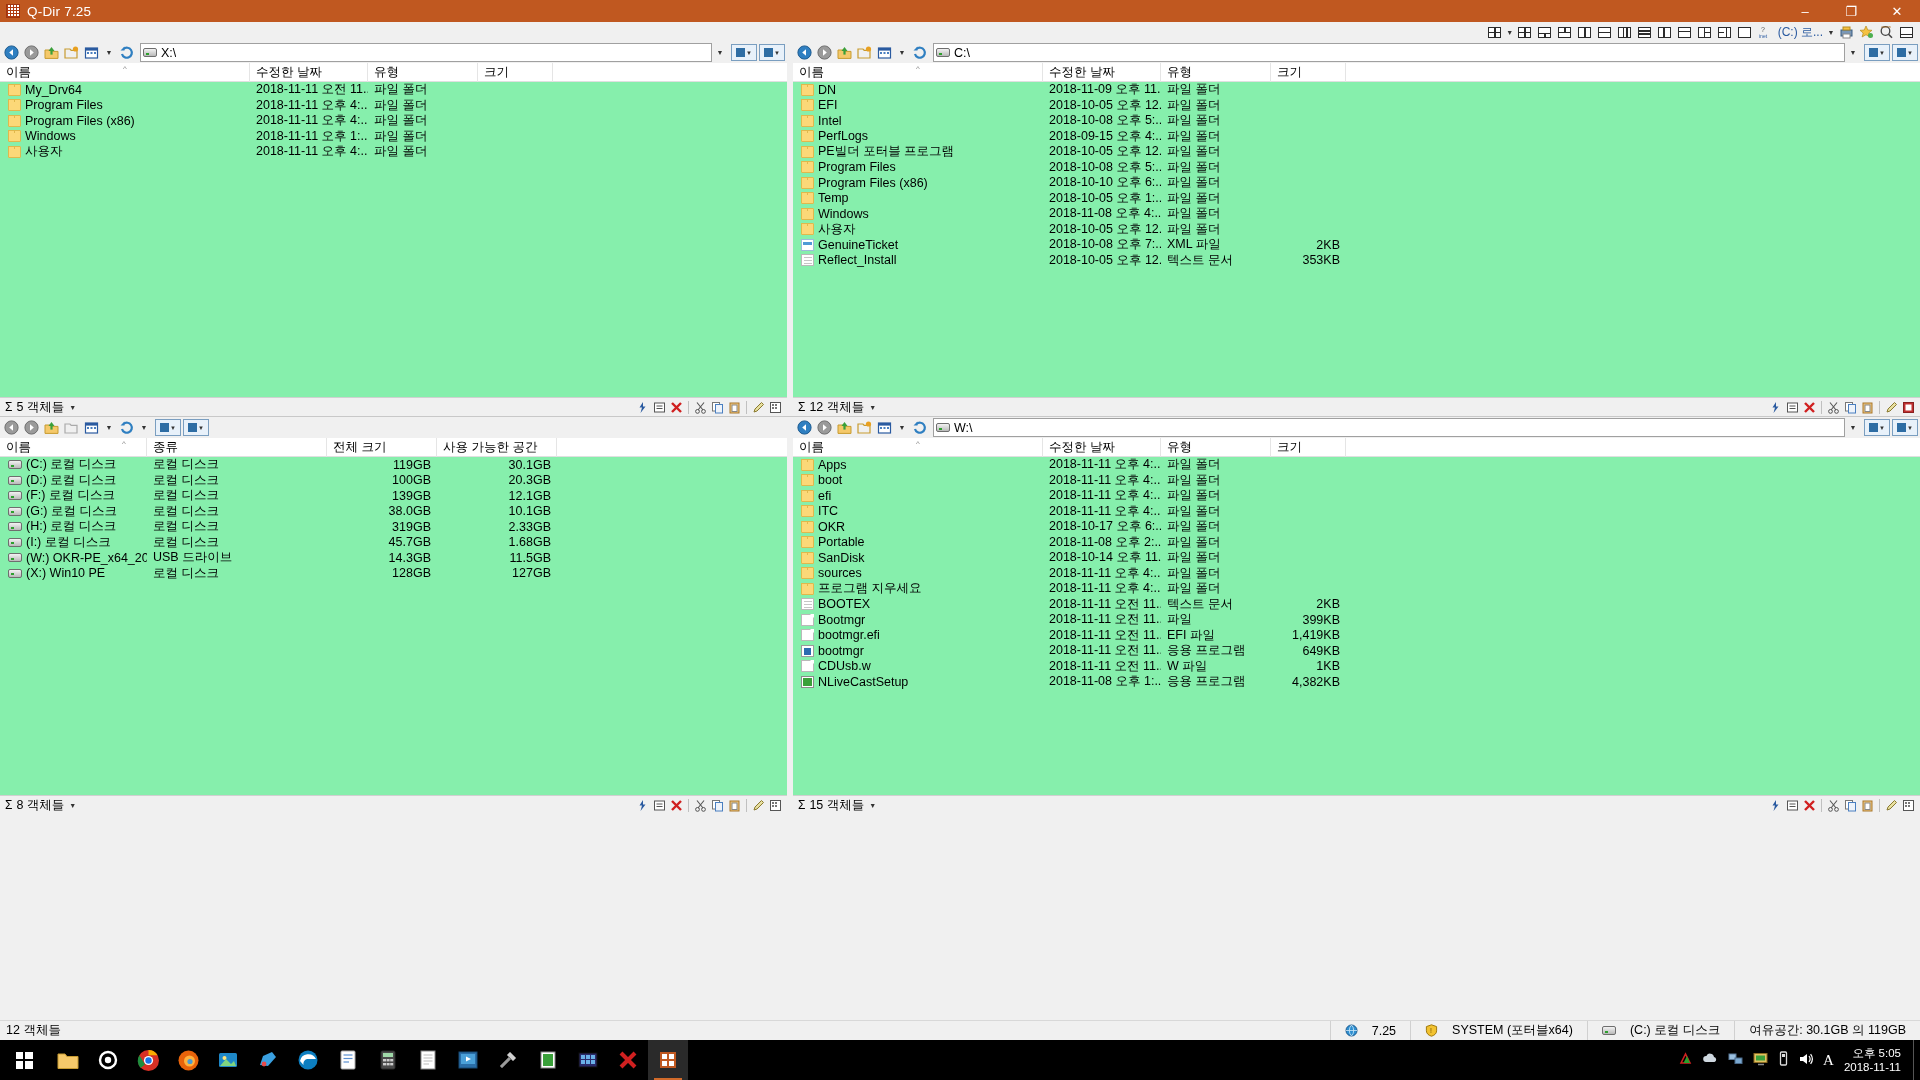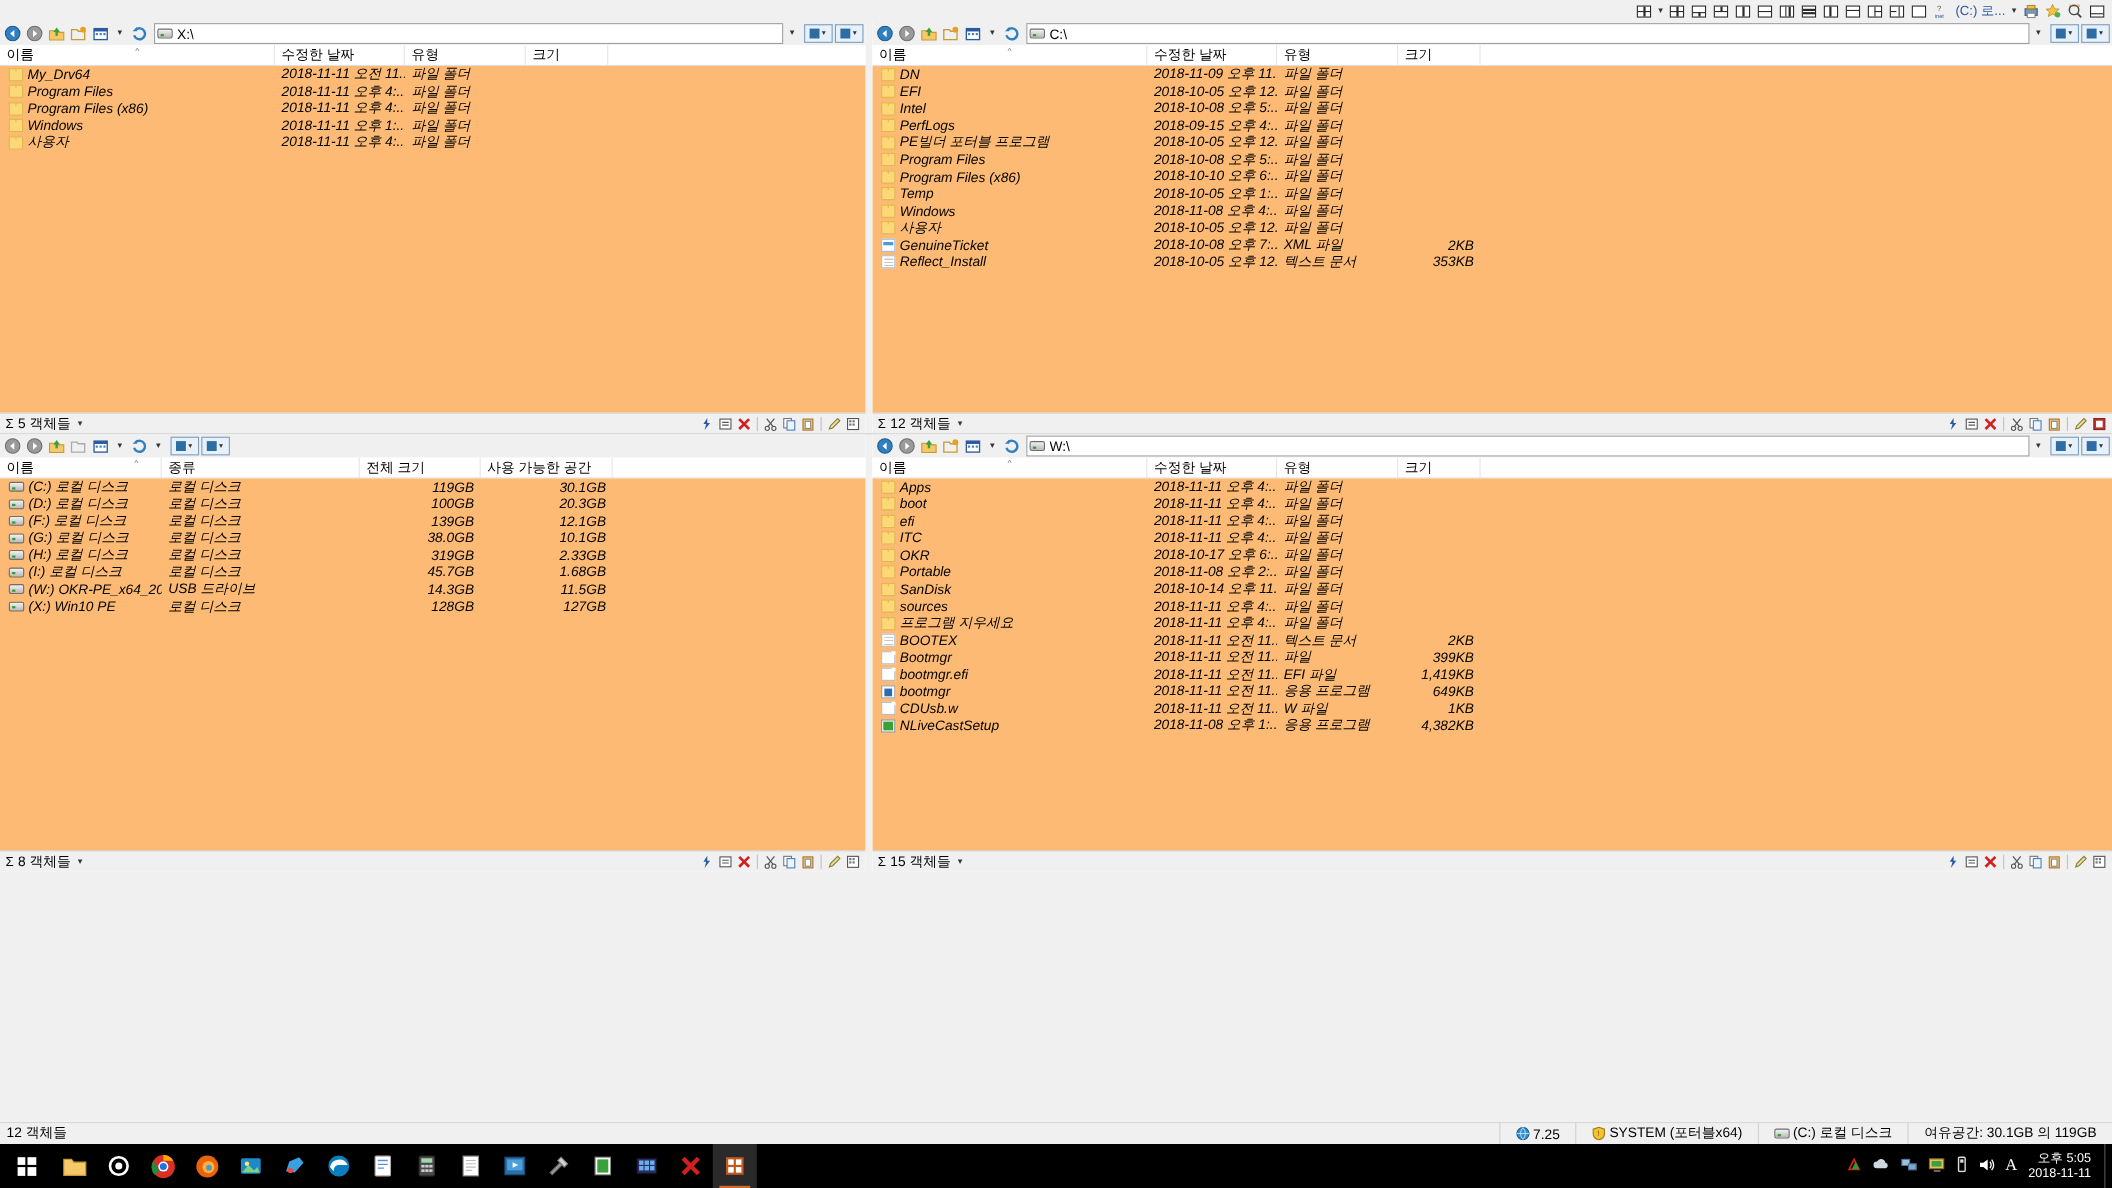--- a/index.html
+++ b/index.html
@@ -97,21 +97,21 @@
   
   .colhead {
     height:19px; flex:0 0 19px; background:#ffffff;
     display:flex; align-items:center; border-bottom:1px solid #e0e0e0;
     position:relative; font-size:12.5px; color:#000;
   }
   .colhead .ch { height:19px; line-height:19px; padding-left:6px; border-right:1px solid #e5e5e5; overflow:hidden; white-space:nowrap; }
   .sortmark { position:absolute; top:1px; font-size:8px; color:#888; }
 
   
-  .filelist { flex:1 1 auto; overflow:hidden; position:relative; background:#fdba74;font-style:italic; }
+  .filelist { flex:1 1 auto; overflow:hidden; position:relative; background:#86efac; }
   .frow { height:15.5px; display:flex; align-items:center; font-size:12.5px; color:#000; white-space:nowrap; }
   .cell { overflow:hidden; white-space:nowrap; padding-left:6px; }
   .cell.name { display:flex; align-items:center; gap:4px; padding-left:8px; }
   .cell.right { text-align:right; padding-right:6px; padding-left:0; }
 
   
   .ico { width:13px; height:12px; flex:0 0 13px; position:relative; }
   .ico.folder { background:#fcd878; border:1px solid #e0b84c; border-radius:0 1px 1px 1px; }
   .ico.folder:after { content:""; position:absolute; left:-1px; top:-1px; width:5px; height:2px; background:#fcd878; border:1px solid #e0b84c; border-bottom:none; }
   .ico.file { background:#ffffff; border:1px solid #b9b9b9; }
@@ -144,21 +144,21 @@
   .sep { width:1px; height:13px; background:#c0c0c0; margin:0 3px; }
 
   
   .appstatus {
     height:20px; flex:0 0 20px; background:#f0f0f0;
     display:flex; align-items:center; font-size:12.5px; color:#000;
     border-top:1px solid #d8d8d8;
   }
   .appstatus .left { padding-left:6px; }
   .appstatus .spacer { flex:1 1 auto; }
-  .appstatus .seg { display:flex; align-items:center; gap:3px; padding:0 14px; border-left:1px solid #d0d0d0; height:20px; }
+  .appstatus .seg { display:flex; align-items:center; gap:14px; padding:0 14px; border-left:1px solid #d0d0d0; height:20px; }
 
   
   .taskbar {
     height:40px; flex:0 0 40px; background:#000000;
     display:flex; align-items:center; color:#fff;
   }
   .startbtn { width:48px; height:40px; display:flex; align-items:center; justify-content:center; }
   .winlogo { width:17px; height:17px; display:grid; grid-template-columns:1fr 1fr; grid-template-rows:1fr 1fr; gap:2px; }
   .winlogo i { background:#ffffff; display:block; }
   .tbapp { width:40px; height:40px; display:flex; align-items:center; justify-content:center; position:relative; }
@@ -166,20 +166,28 @@
   .tbapp.active:after { content:""; position:absolute; bottom:0; left:6px; right:6px; height:2px; background:#d06a2a; }
   .tray { display:flex; align-items:center; gap:9px; padding-right:10px; }
   .clock { text-align:right; font-size:11.5px; line-height:14px; padding-right:12px; }
   .showdesk { width:7px; height:40px; border-left:1px solid #555; }
 </style>
 </head>
 <body>
 
 <div class="app">
 
+  <div class="titlebar">
+    <div class="tb-icon"></div>
+    <div class="tb-title">Q-Dir 7.25</div>
+    <div class="tb-spacer"></div>
+    <div class="tb-btn">–</div>
+    <div class="tb-btn">❐</div>
+    <div class="tb-btn close">✕</div>
+  </div>
 
 
   <div class="maintoolbar">
     <div class="tbi">
       <span class="vglyph">
           <i class="vg-h" style="top:4.3px"></i>
           <i class="vg-v" style="left:5.3px"></i>
         </span>
     </div>
     <div class="caret">▼</div>

